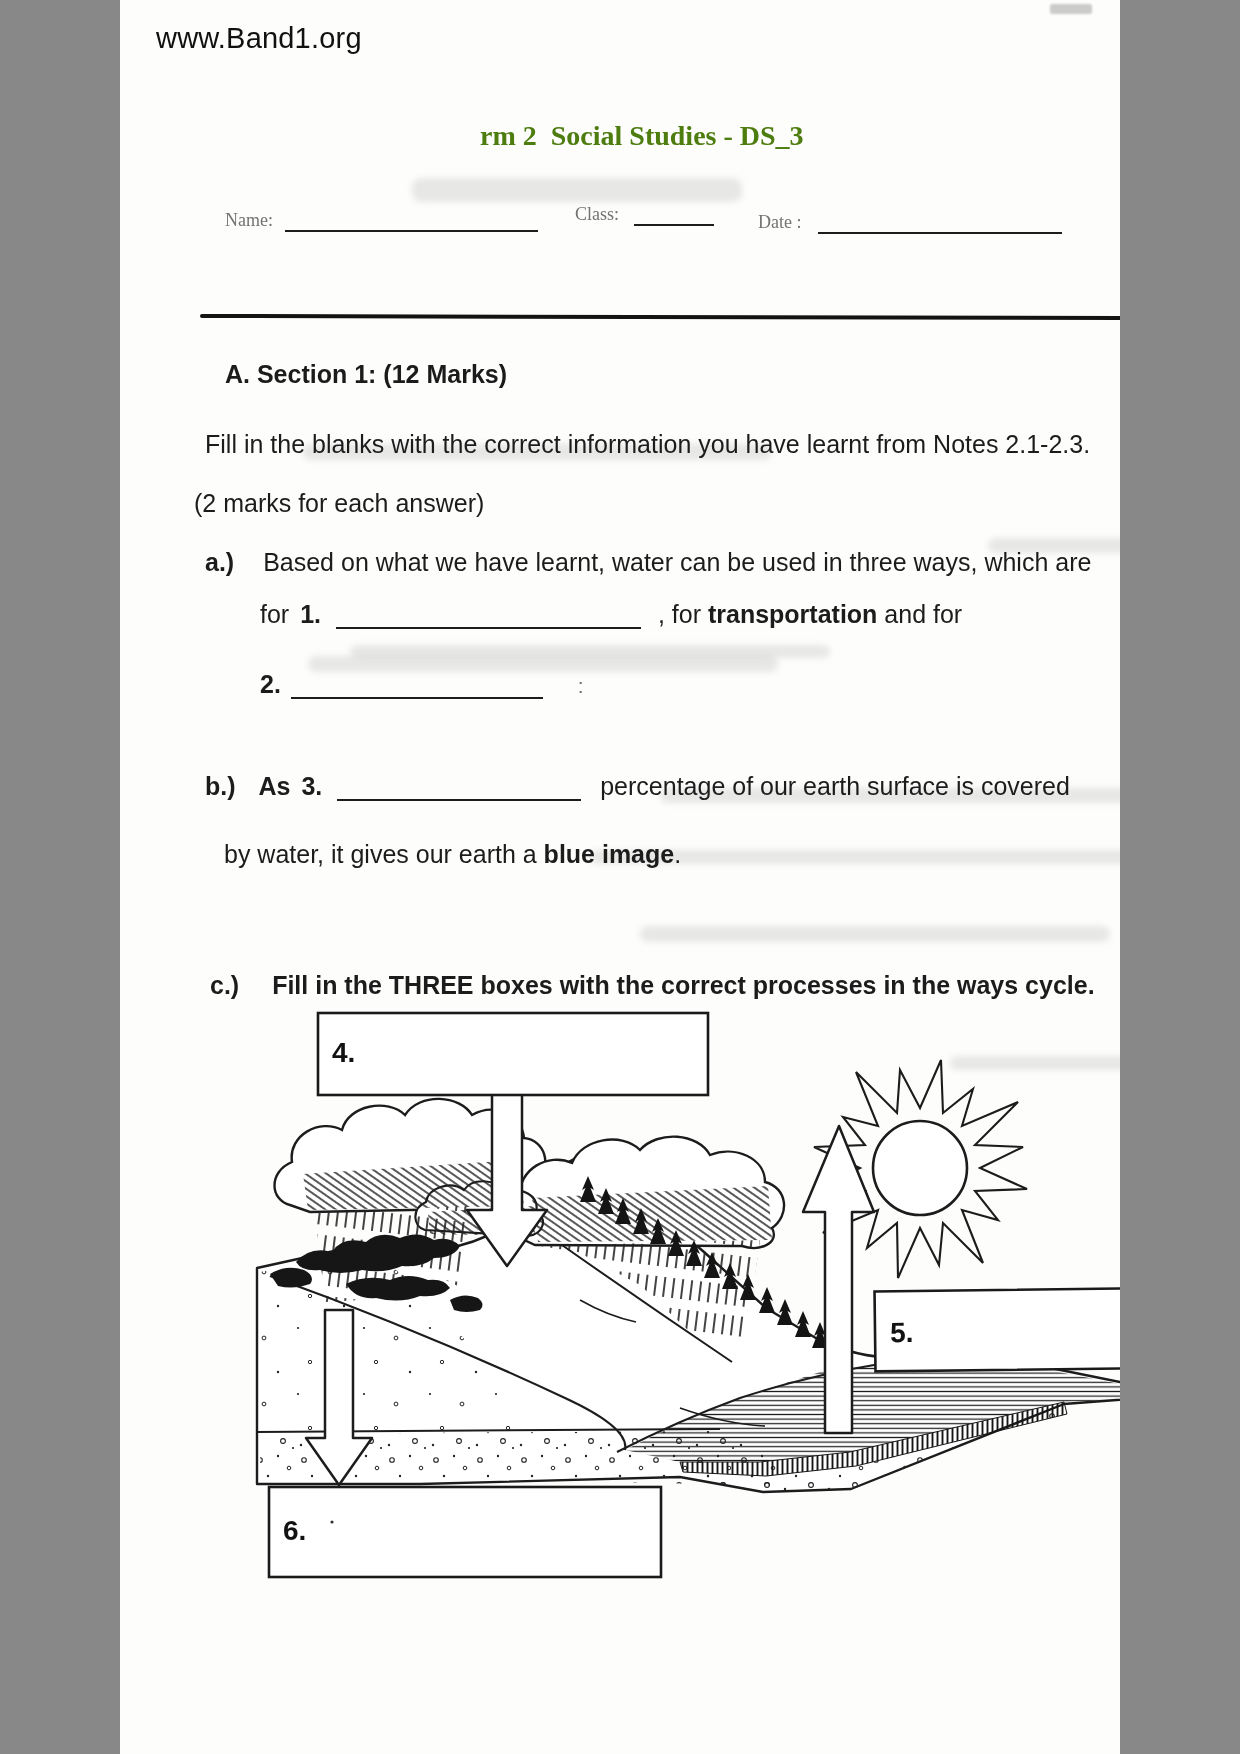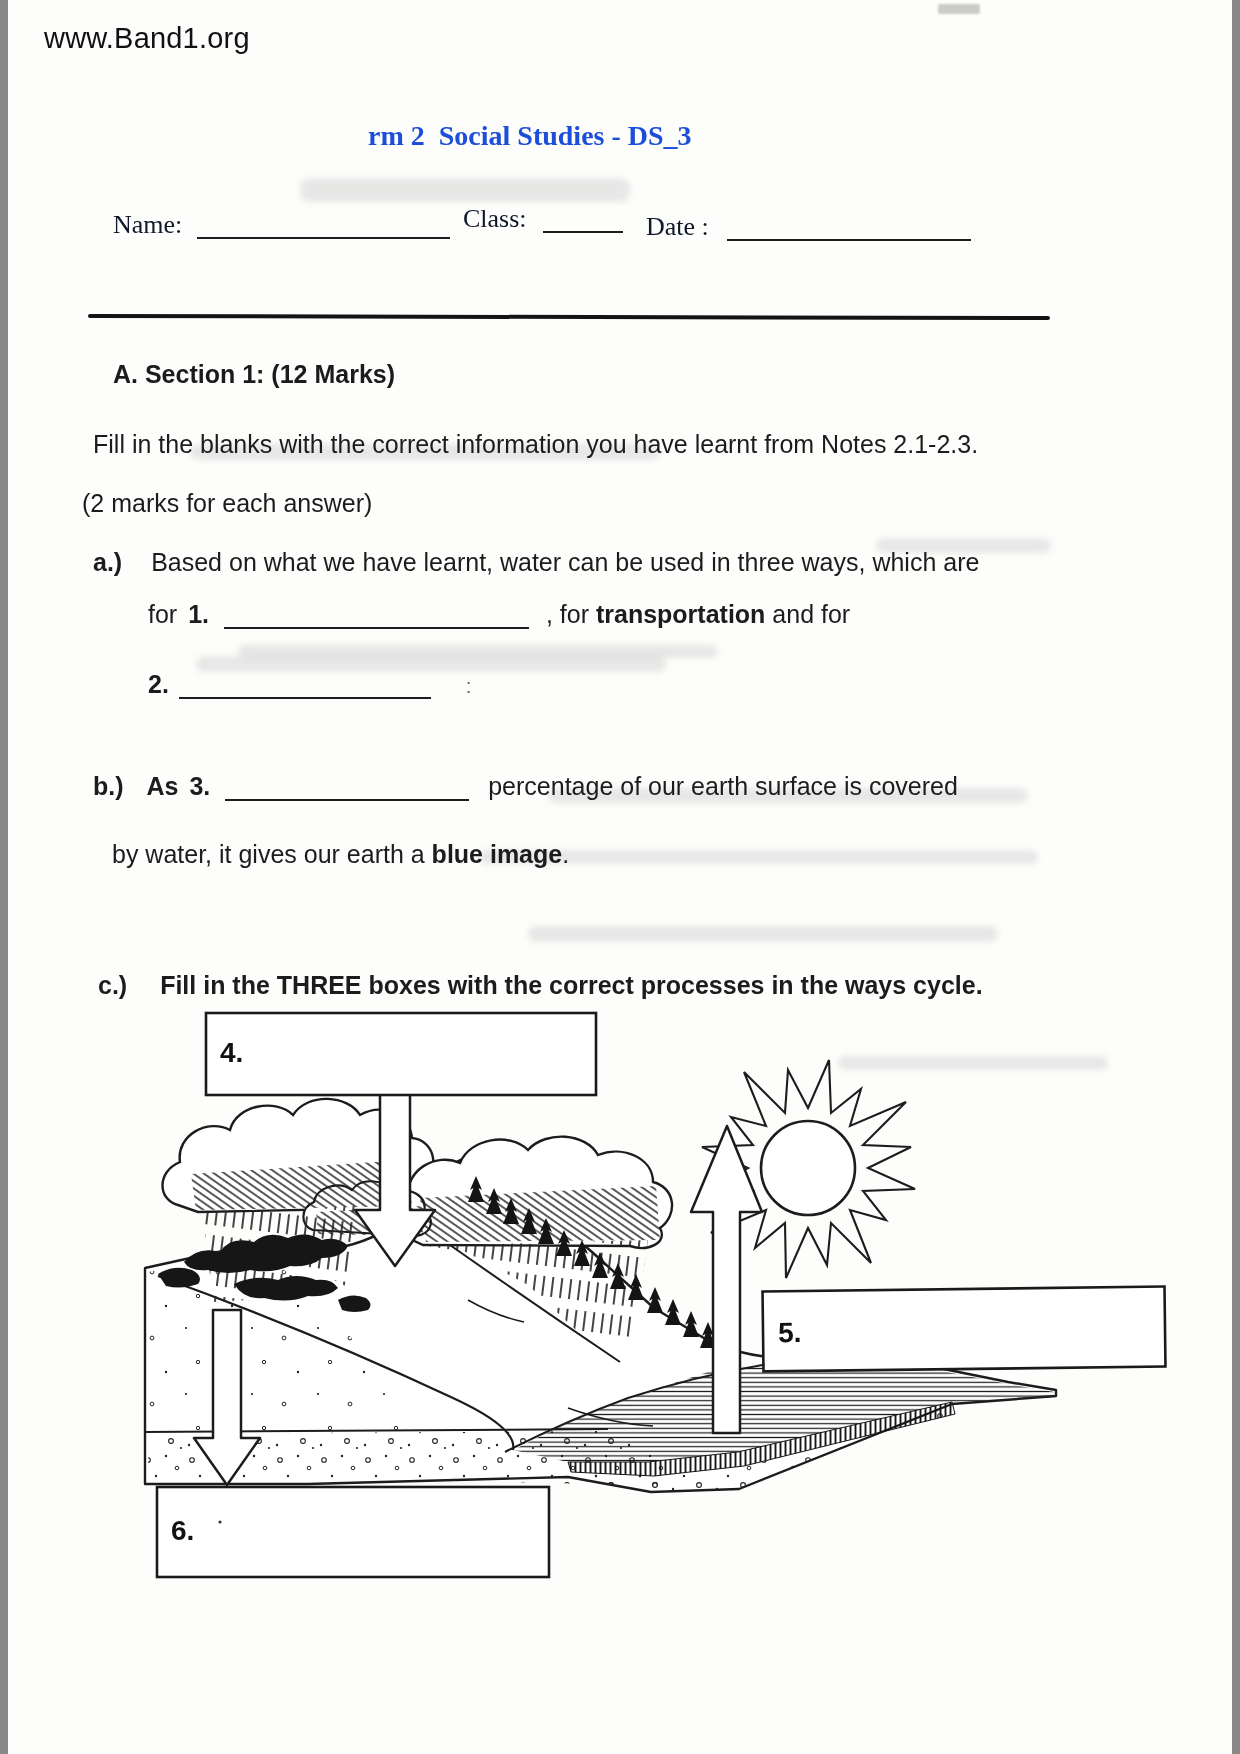--- a/index.html
+++ b/index.html
@@ -1,24 +1,24 @@
 <!DOCTYPE html>
 <html><head>
 <meta charset="utf-8">
 <style>
   html,body{margin:0;padding:0;background:#888;}
-  .page{position:relative;width:1224px;height:1754px;margin:0 auto;background:#fdfdfc;
+  .page{position:relative;width:1000px;height:1754px;margin:0 auto;background:#fdfdfc;
         font-family:"Liberation Sans",sans-serif;color:#1b1b1b;overflow:hidden;}
   .abs{position:absolute;}
   .b{font-weight:700;}
   .serif{font-family:"Liberation Serif",serif;}
   .watermark{left:36px;top:22px;font-size:29px;letter-spacing:.2px;color:#111;}
   .title{left:360px;top:120px;font-size:28px;font-weight:700;white-space:pre;
-         font-family:"Liberation Serif",serif;color:#1d4ed8;}
-  .fieldrow{top:210px;font-size:26px;color:#0f172a;text-align:right;}
+         font-family:"Liberation Serif",serif;color:#4d7c0f;}
+  .fieldrow{top:210px;font-size:18px;color:#737373;text-align:right;}
   .blank{display:inline-block;border-bottom:2.4px solid #1d1d1d;height:2px;transform:translateY(6px);}
   .divider{left:80px;top:315px;width:962px;height:3.6px;background:#141414;transform:rotate(.12deg);border-radius:2px;}
   .row{font-size:25px;color:#1c1c1c;}
   .sechead{left:85px;top:360px;font-size:25px;font-weight:700;margin-left:20px;}
   .mark{color:#6e6e6e;font-size:21px;}
   .smudge{position:absolute;background:#a9a9a9;opacity:.26;filter:blur(3px);border-radius:9px;}
   .scanmark{position:absolute;background:#9a9a9a;opacity:.5;filter:blur(1px);border-radius:2px;}
   svg text{font-family:"Liberation Sans",sans-serif;font-weight:700;fill:#121212;}
 </style>
 </head>

